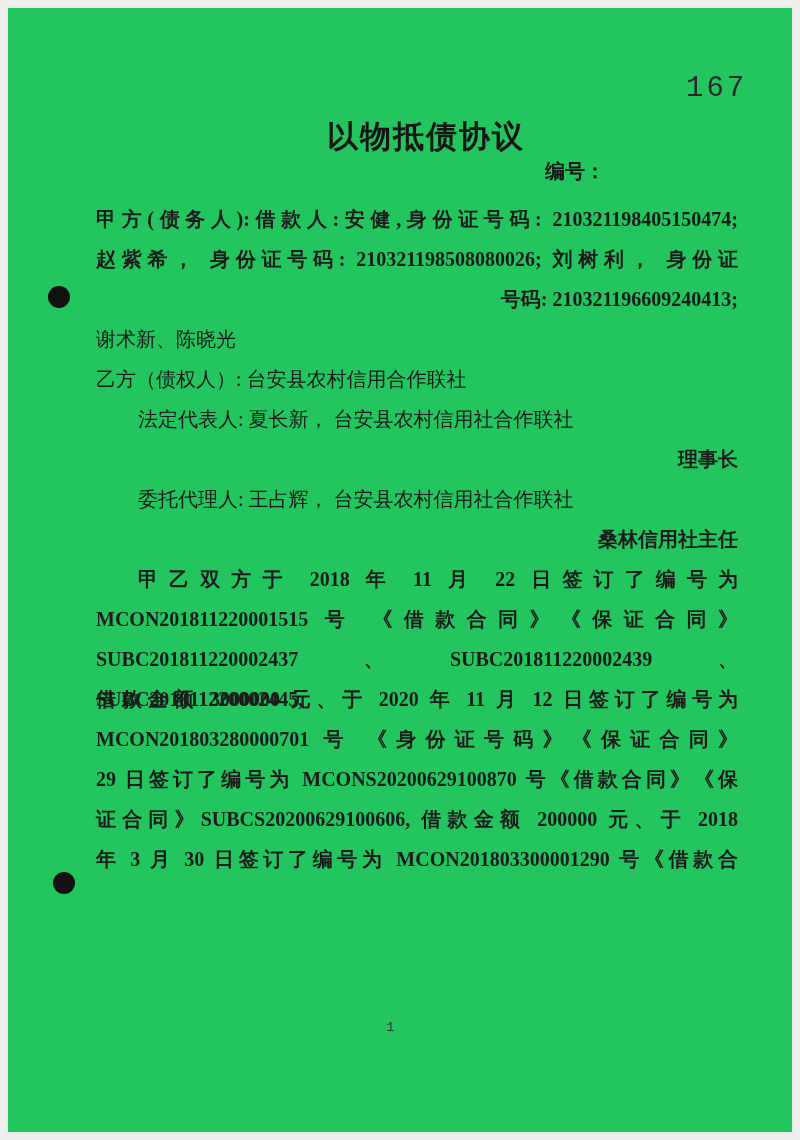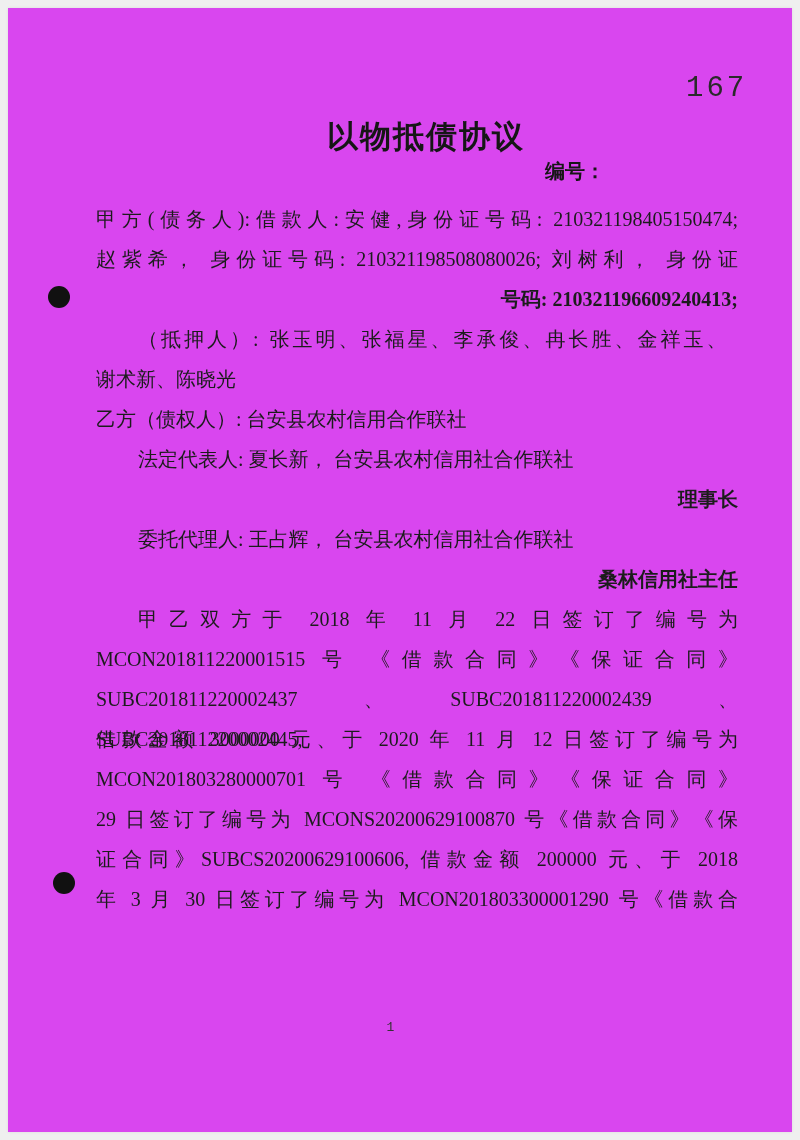--- a/index.html
+++ b/index.html
@@ -16,21 +16,21 @@
     height: 1140px;
     background: #efefef;
     overflow: hidden;
   }
   .page {
     position: absolute;
     left: 8px;
     top: 8px;
     width: 784px;
     height: 1124px;
-    background: #d946ef;
+    background: #22c55e;
     box-shadow: 0 0 3px rgba(0,0,0,0.08);
     color: #1c1c1c;
   }
   .corner-num {
     position: absolute;
     left: 678px;
     top: 64px;
     font-family: "Liberation Mono", "DejaVu Sans Mono", monospace;
     font-size: 29px;
     letter-spacing: 3px;
@@ -68,20 +68,21 @@
   }
   .line {
     height: 40px;
     line-height: 40px;
     white-space: nowrap;
   }
   .line.justify {
     white-space: normal;
     text-align: justify;
     text-align-last: justify;
+    font-weight: bold;
   }
   .line.center {
     text-align: right;
     font-weight: bold;
   }
   .line.indent {
     text-indent: 2.1em;
   }
   .line.spread {
     letter-spacing: 3px;
@@ -115,32 +116,31 @@
     <div class="corner-num">167</div>
 
     <h1 class="title">以物抵债协议</h1>
 
     <div class="number-label">编号：</div>
 
     <div class="body-block" id="body-lines">
         <div class="line justify">甲方(债务人):借款人:安健,身份证号码: 210321198405150474;</div>
         <div class="line justify">赵紫希， 身份证号码: 210321198508080026; 刘树利， 身份证</div>
         <div class="line center">号码: 210321196609240413;</div>
-        <div class="line indent spread">（抵押人）: 张玉明、张福星、李承俊、冉长胜、金祥玉、</div>
         <div class="line">谢术新、陈晓光</div>
         <div class="line">乙方（债权人）: 台安县农村信用合作联社</div>
         <div class="line indent">法定代表人: 夏长新， 台安县农村信用社合作联社</div>
         <div class="line center">理事长</div>
         <div class="line indent">委托代理人: 王占辉， 台安县农村信用社合作联社</div>
         <div class="line center">桑林信用社主任</div>
         <div class="line indent justify">甲乙双方于 2018 年 11 月 22 日签订了编号为</div>
         <div class="line justify">MCON201811220001515 号 《借款合同》《保证合同》</div>
         <div class="line justify">SUBC201811220002437、SUBC201811220002439、SUBC201811220002445,</div>
         <div class="line justify">借款金额 3000000 元、于 2020 年 11 月 12 日签订了编号为</div>
-        <div class="line justify">MCON201803280000701 号 《借款合同》《保证合同》</div>
+        <div class="line justify">MCON201803280000701 号 《身份证号码》《保证合同》</div>
         <div class="line justify">29 日签订了编号为 MCONS20200629100870 号《借款合同》《保</div>
         <div class="line justify">证合同》SUBCS20200629100606, 借款金额 200000 元、于 2018</div>
         <div class="line justify">年 3 月 30 日签订了编号为 MCON201803300001290 号《借款合</div>
       </div>
 
     <div class="hole hole-top"></div>
 
     <div class="hole hole-bottom"></div>
 
     <div class="footer-num">1</div>

